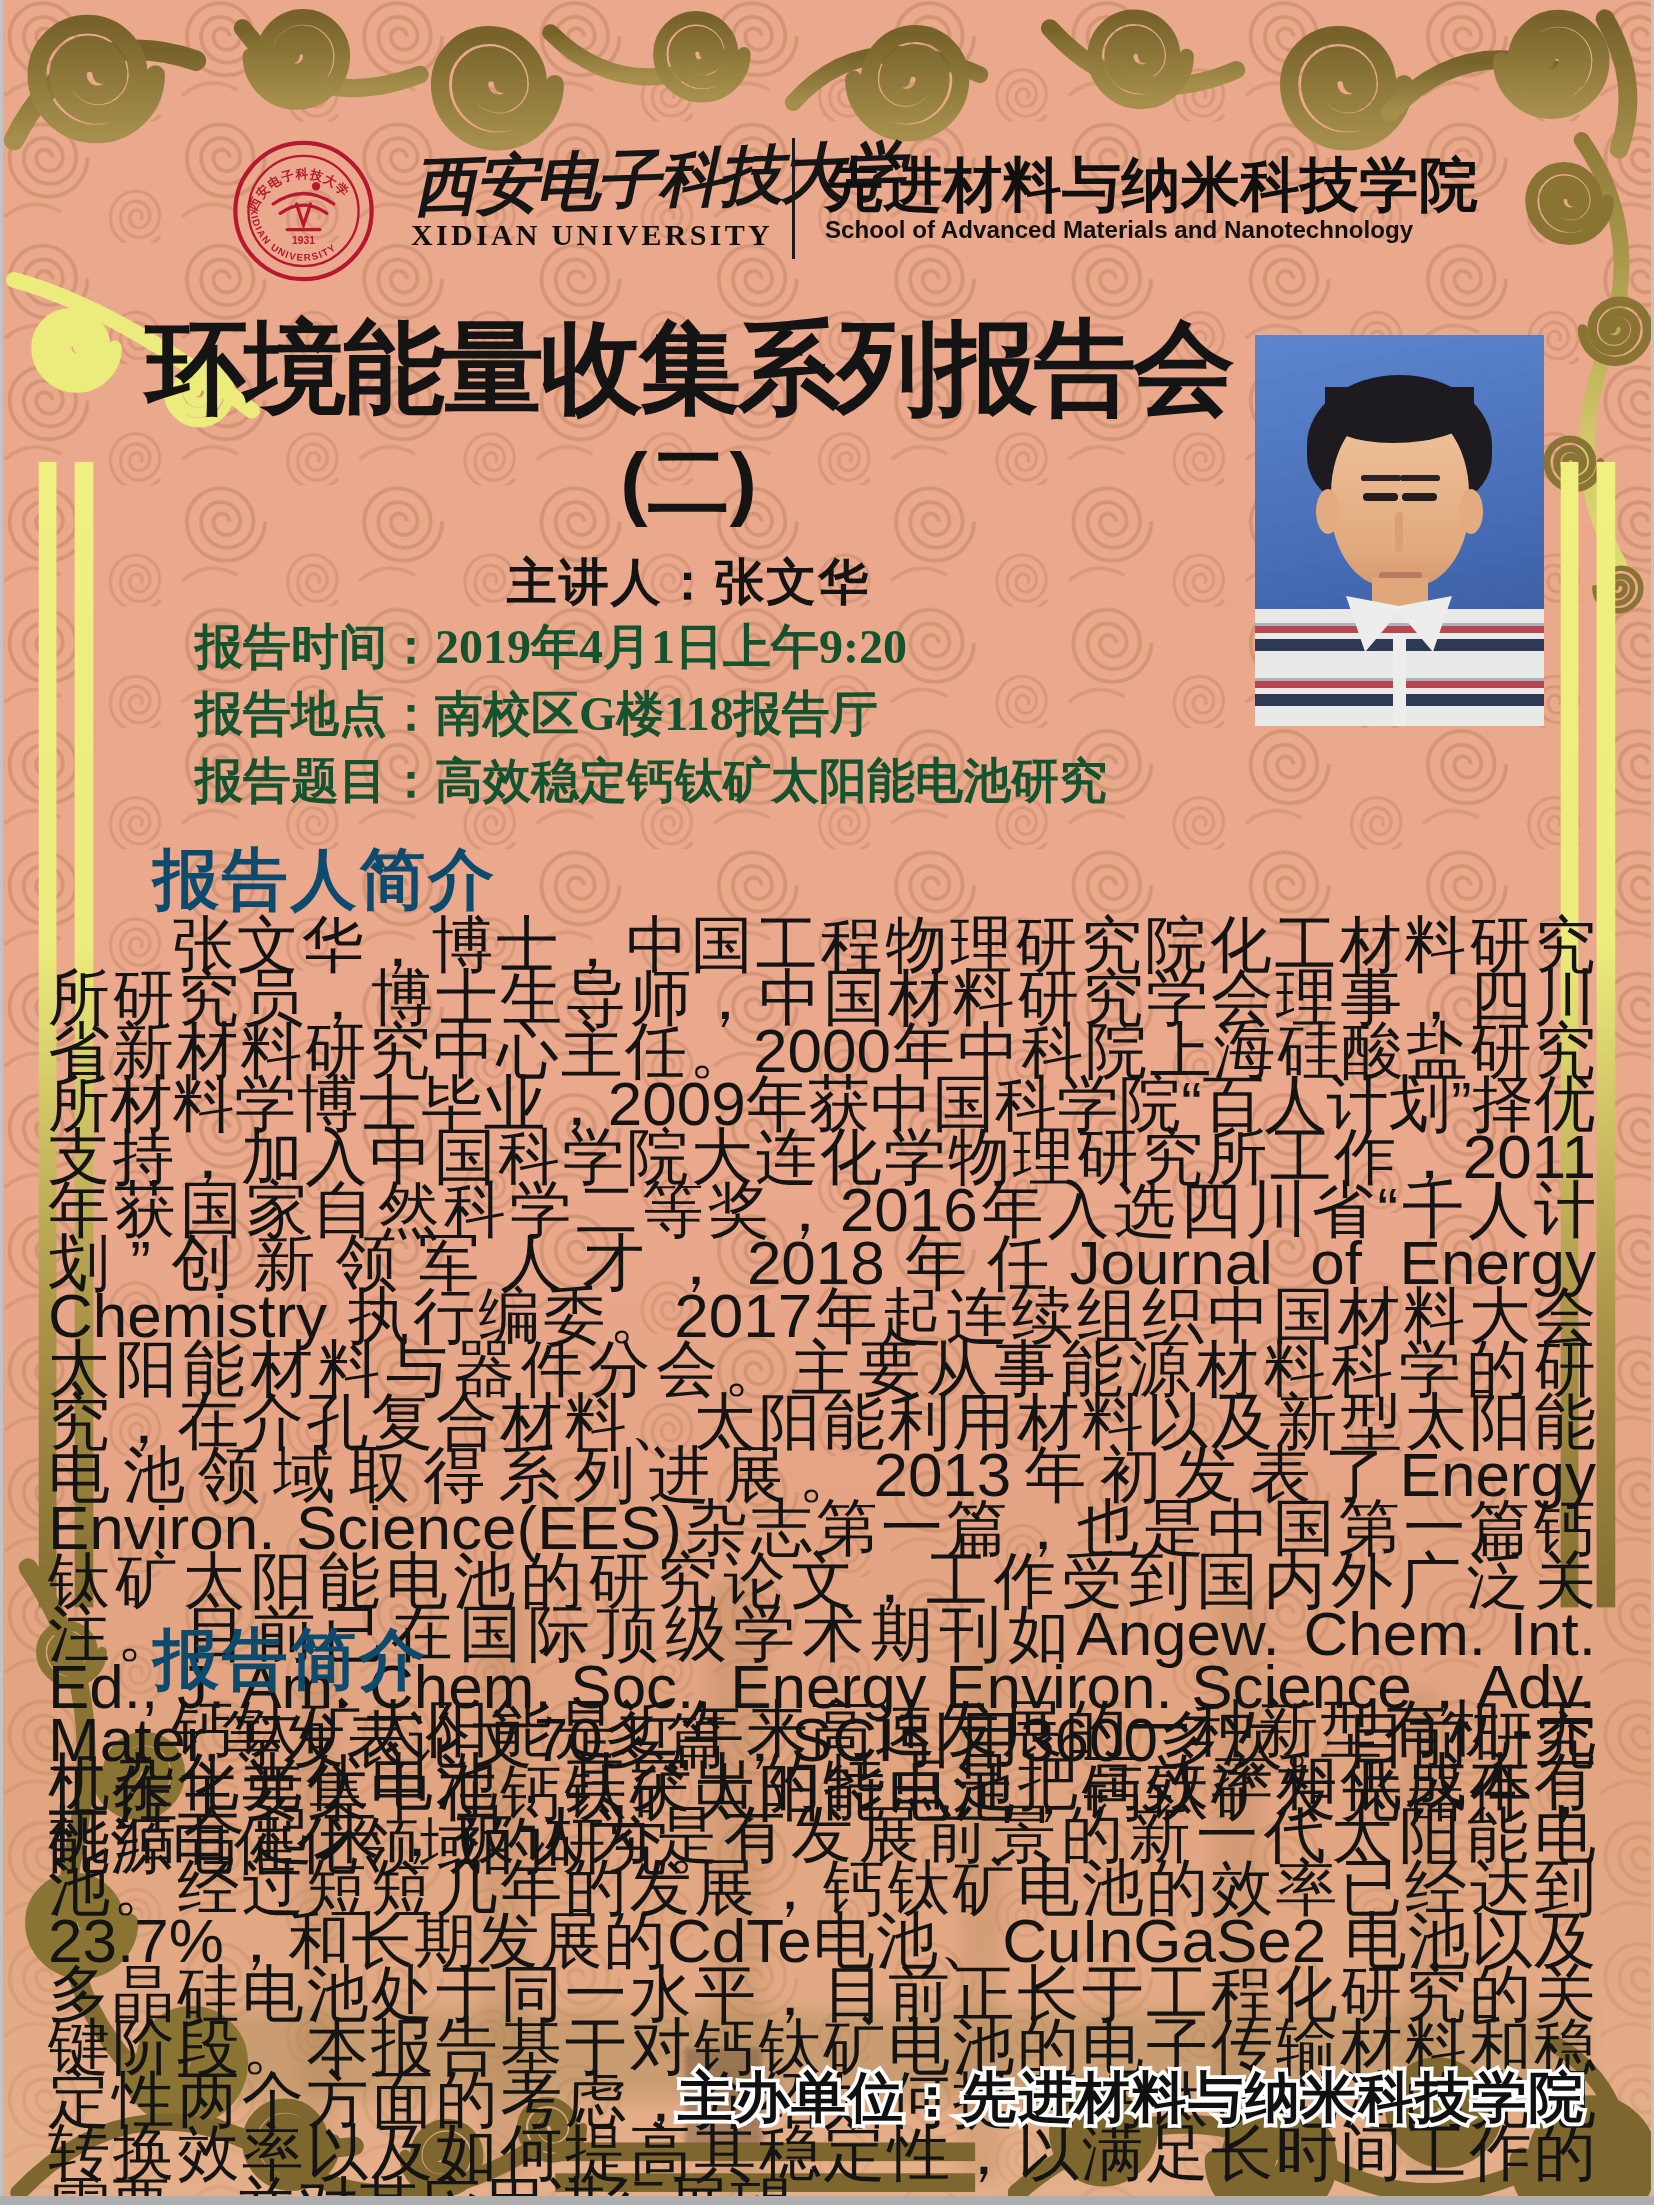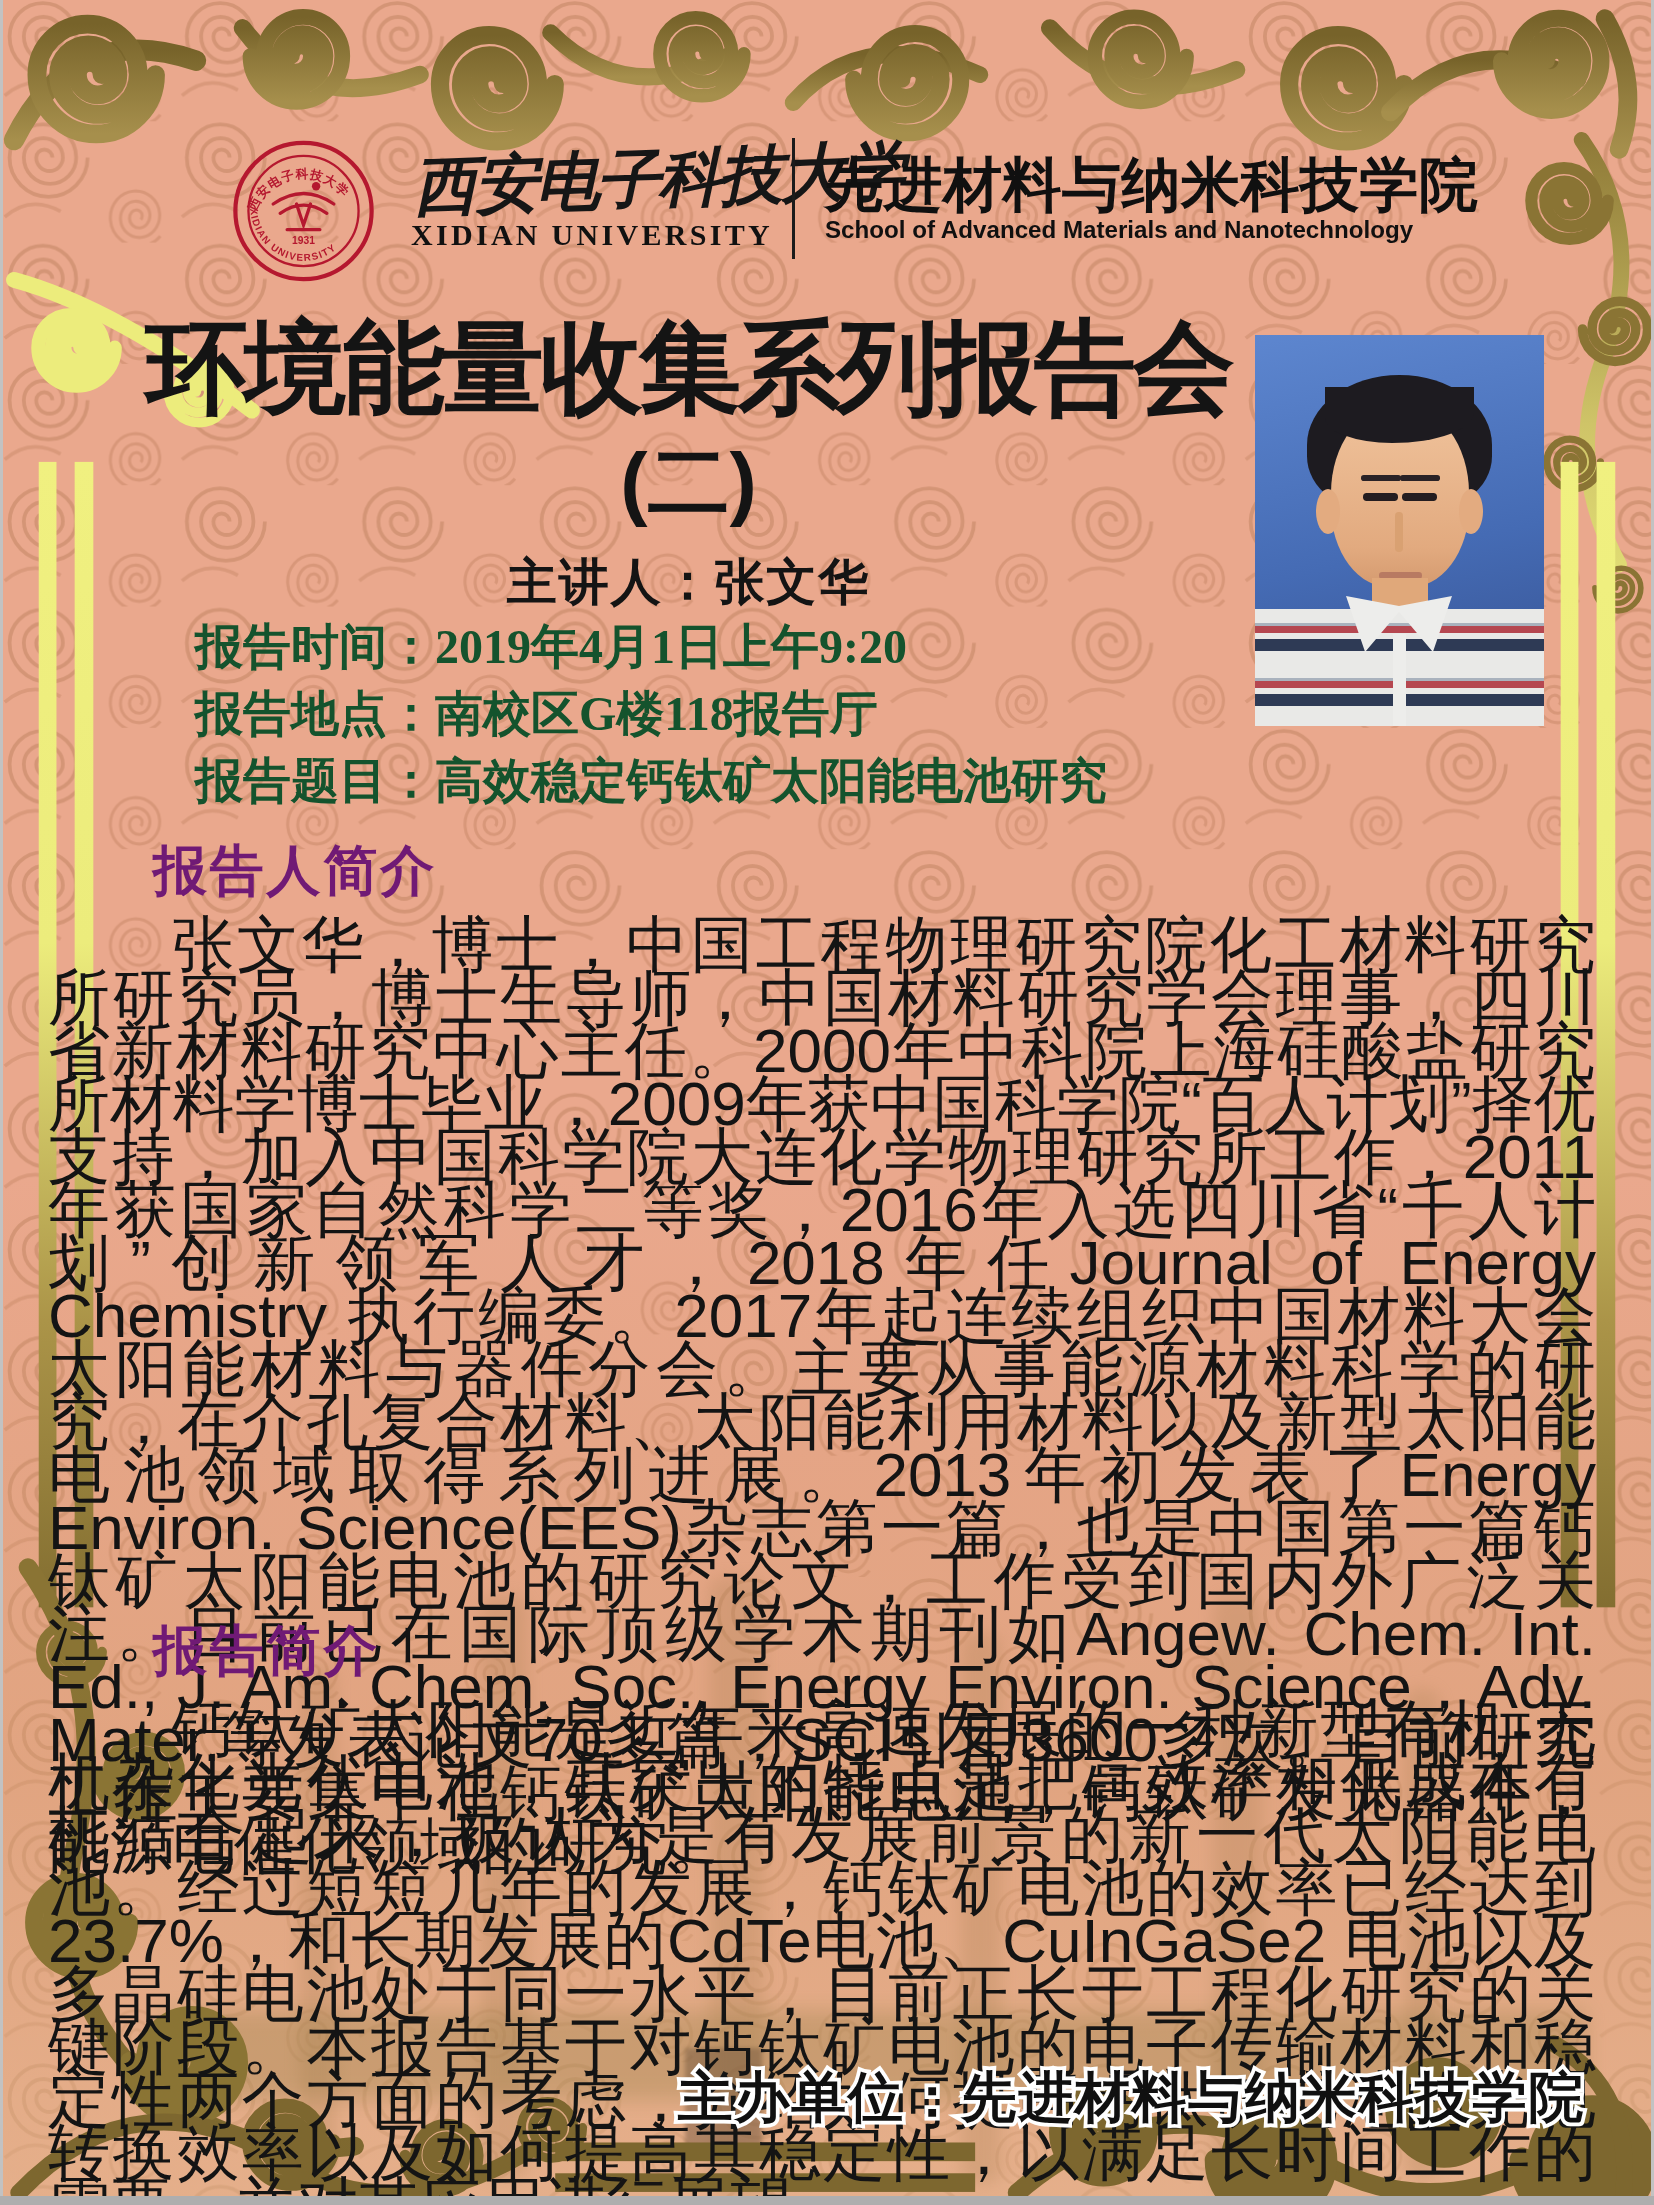--- a/index.html
+++ b/index.html
@@ -20,21 +20,21 @@
     transform:scaleX(1.05);transform-origin:left center;color:#101010;}
   
   .title-block{left:5px;top:317px;width:1367px;text-align:center;}
   .title-l1{font-size:102px;font-weight:900;letter-spacing:-3.3px;line-height:1.0;white-space:nowrap;}
   .title-l2{font-size:82px;font-weight:900;line-height:1.0;margin-top:22.4px;}
   .title-speaker{font-size:50px;font-weight:900;line-height:1.0;margin-top:34px;letter-spacing:1.9px;}
   
   .info{left:195px;top:615px;width:1213px;font-family:"Liberation Serif", serif;}
   .info-row{height:67px;font-size:48px;font-weight:bold;white-space:nowrap;color:#14532d;}
   
-  .sec-head{font-size:54px;font-weight:900;letter-spacing:2.8px;white-space:nowrap;color:#701a75;}
+  .sec-head{font-size:66px;font-weight:900;letter-spacing:2.8px;white-space:nowrap;color:#0c4a6e;}
   .bio-head{left:153px;top:835px;}
   .abs-head{left:153px;top:1615px;}
   .para{left:48px;width:1548px;font-size:62px;line-height:53px;text-align:justify;
     text-indent:2em;color:#141414;word-break:break-word;}
   .bio-para{top:918px;}
   .abs-para{top:1702px;}
   
   .photo{left:1255px;top:335px;width:289px;height:391px;overflow:hidden;
     background:linear-gradient(168deg,#5d86cf 0%,#456bb4 55%,#35508f 100%);}
   .hair{position:absolute;left:52px;top:40px;width:185px;height:140px;background:#1d1b20;

